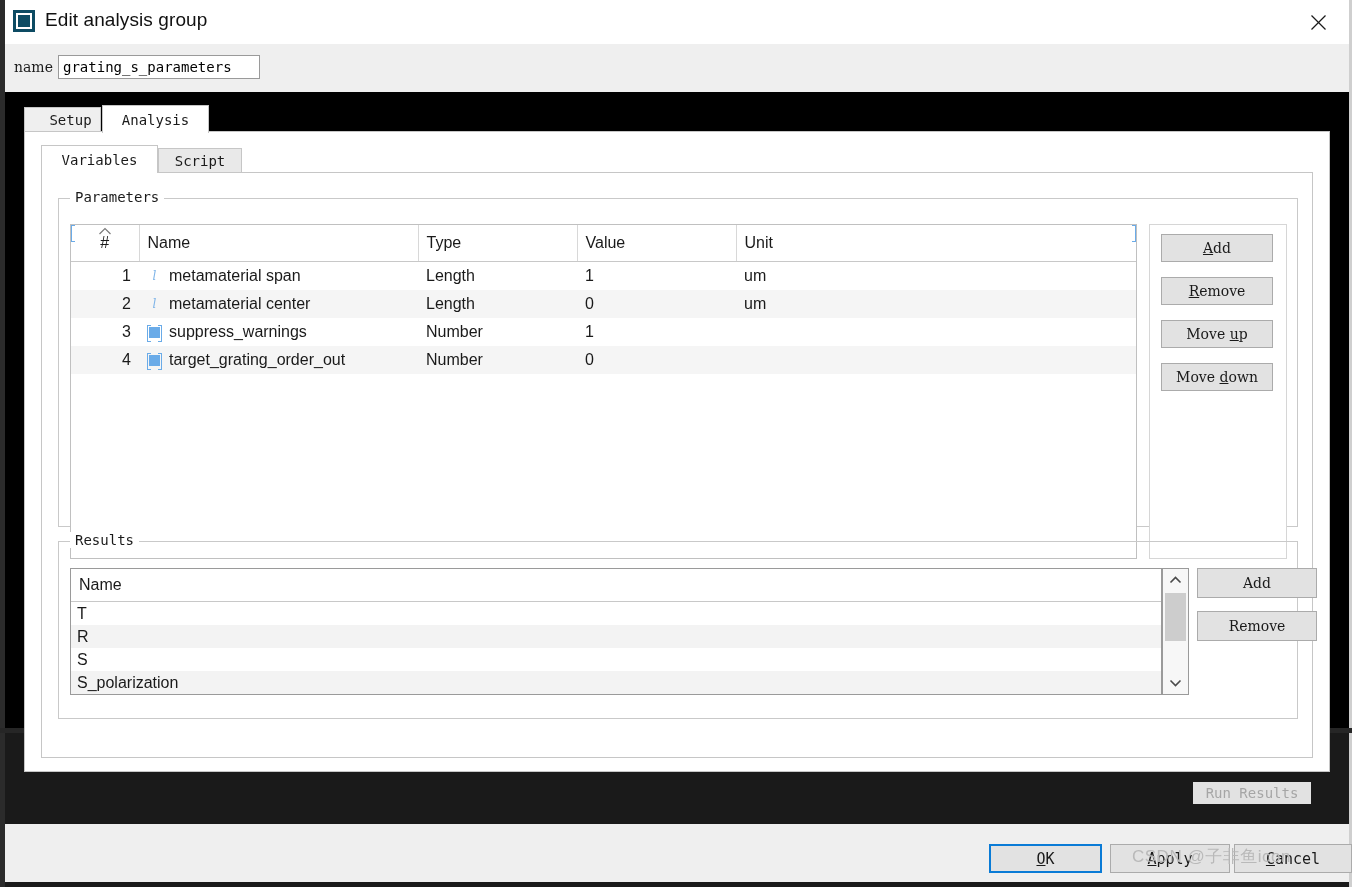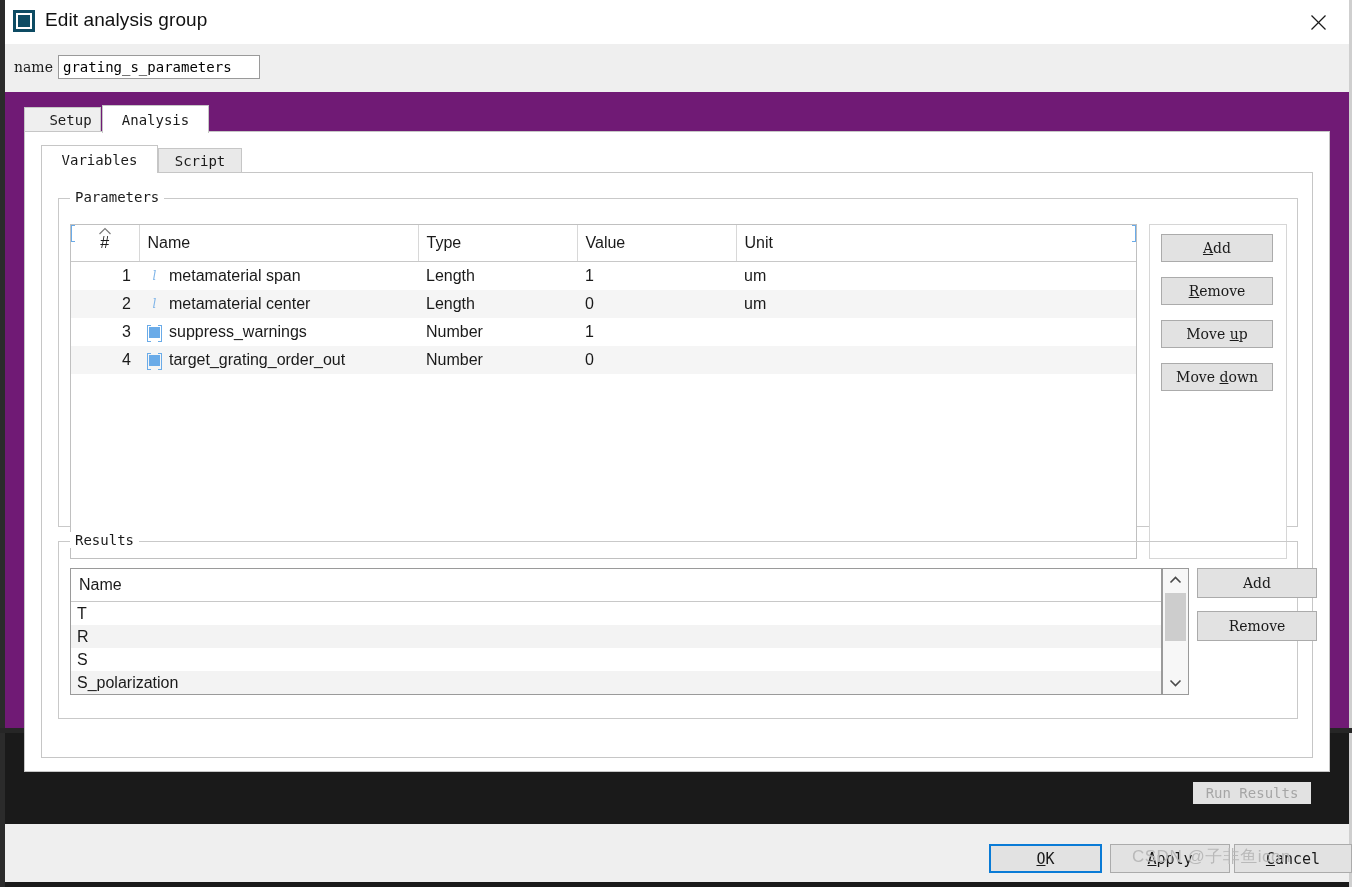--- a/index.html
+++ b/index.html
@@ -9,21 +9,21 @@
     background: #1a1a1a;
   }
   body {
     font-family: "Liberation Sans", sans-serif;
     font-size: 13px;
     color: #000;
   }
   #root {
     position: relative;
     width: 1352px; height: 733px;
-    background: #701a75;
+    background: #000000;
   }
   
   .left-strip {
     position: absolute; left: 0; top: 0; width: 5px; height: 887px;
     background: #2b2b2b;
   }
   .right-strip {
     position: absolute; right: 0; top: 0; width: 3px; height: 887px;
     background: #cfcfcf;
   }

